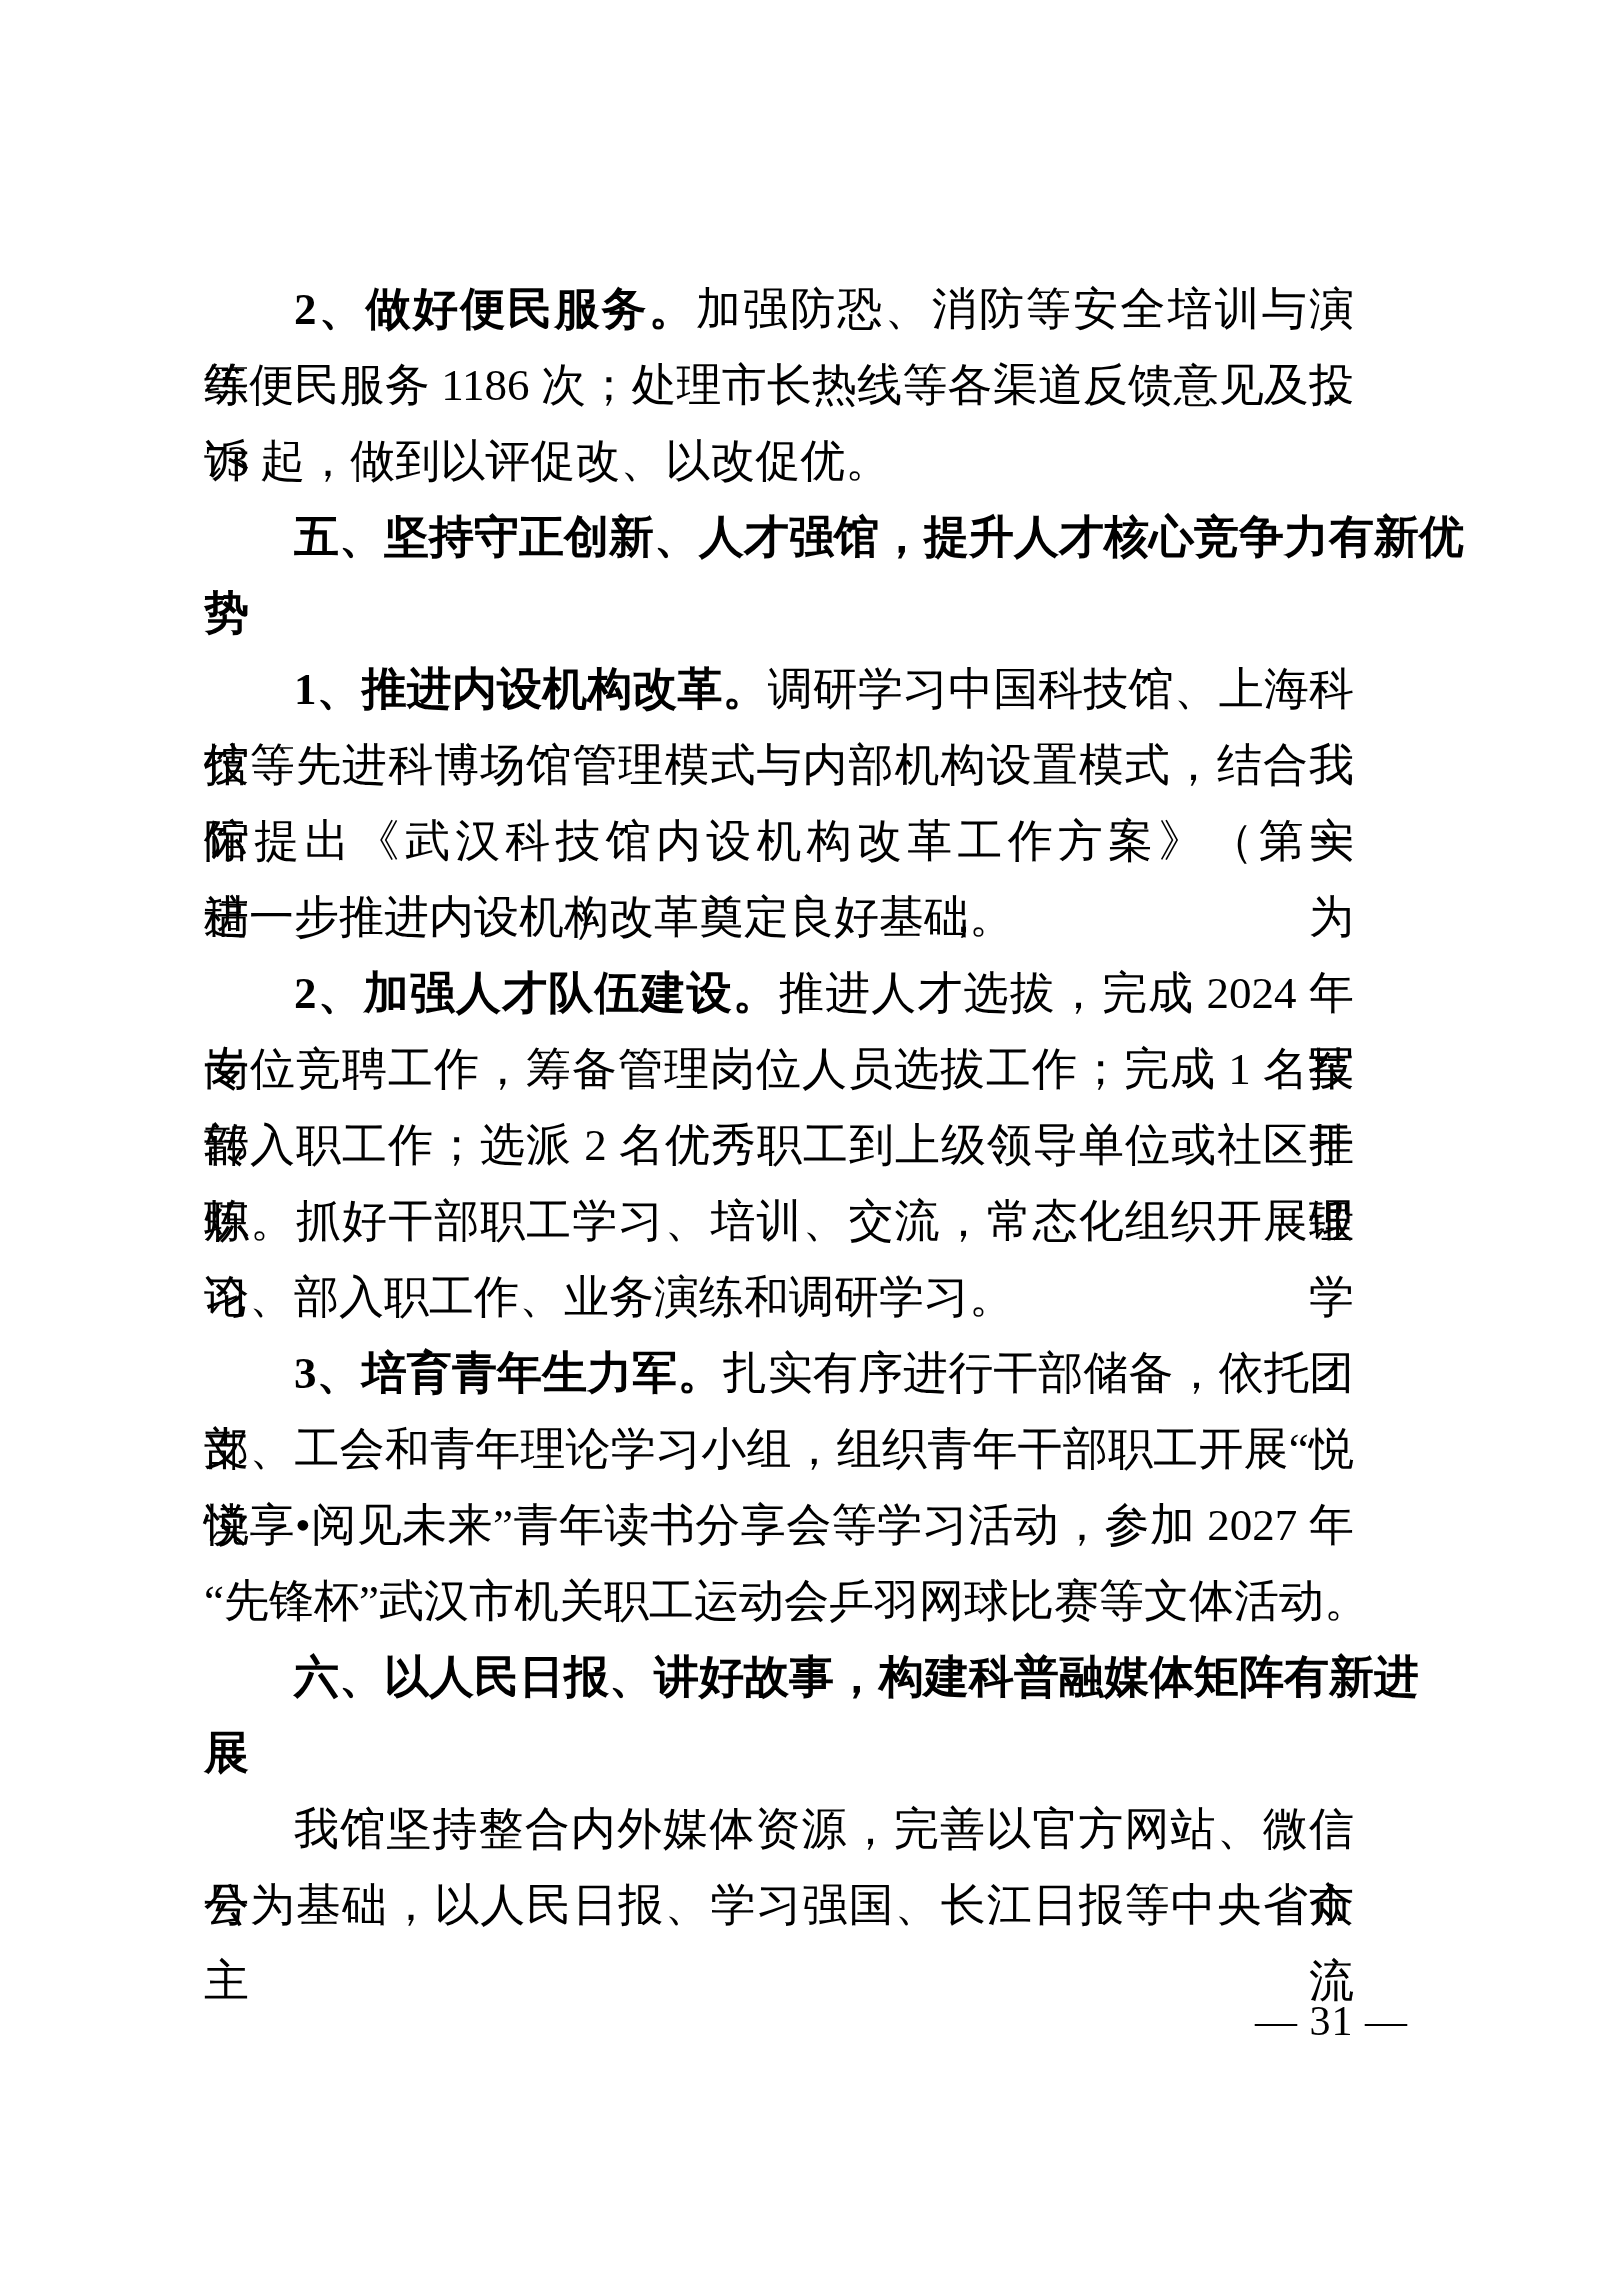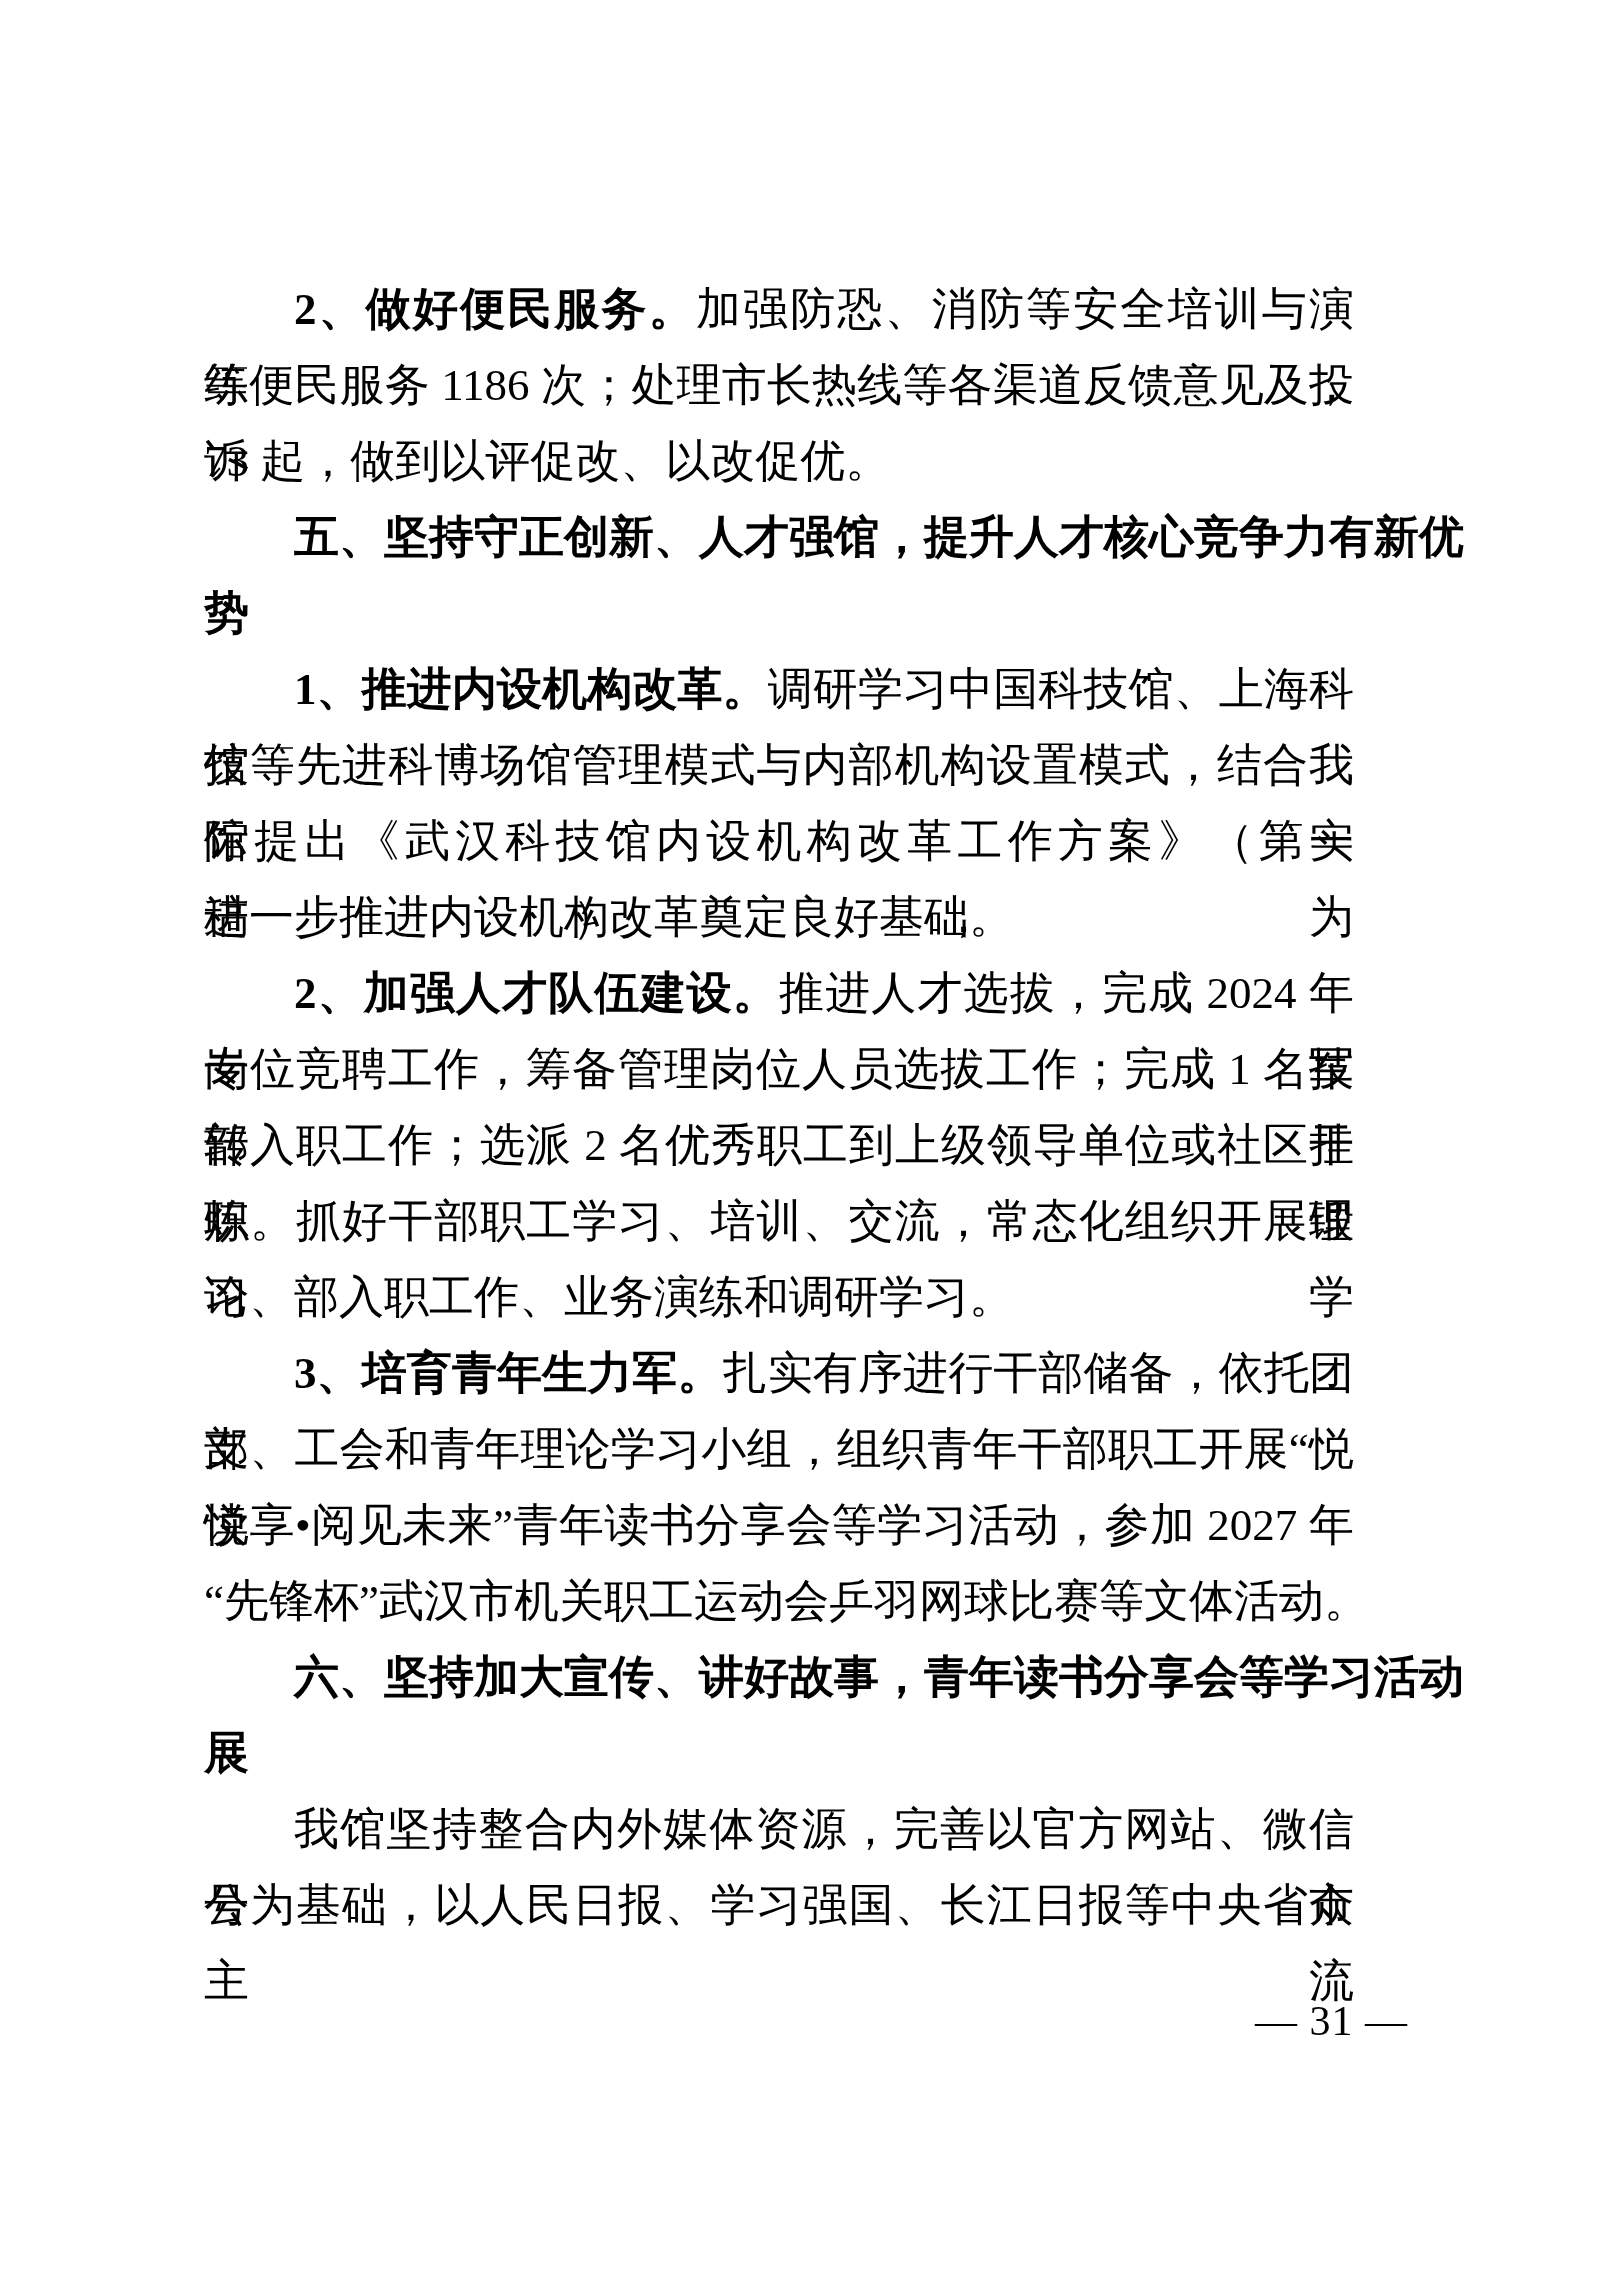--- a/index.html
+++ b/index.html
@@ -68,20 +68,20 @@
     <div class="line"><span class="seg">进一步推进内设机构改革奠定良好基础。</span></div>
     <div class="line fill indent"><span class="seg bold">2、加强人才队伍建设。</span><span class="seg">推进人才选拔，完成 2024 年专技</span></div>
     <div class="line fill"><span class="seg">岗位竞聘工作，筹备管理岗位人员选拔工作；完成 1 名军转干</span></div>
     <div class="line fill"><span class="seg">部入职工作；选派 2 名优秀职工到上级领导单位或社区挂职锻</span></div>
     <div class="line fill"><span class="seg">炼。抓好干部职工学习、培训、交流，常态化组织开展理论学</span></div>
     <div class="line"><span class="seg">习、部入职工作、业务演练和调研学习。</span></div>
     <div class="line fill indent"><span class="seg bold">3、培育青年生力军。</span><span class="seg">扎实有序进行干部储备，依托团支</span></div>
     <div class="line fill"><span class="seg">部、工会和青年理论学习小组，组织青年干部职工开展“悦读</span></div>
     <div class="line fill"><span class="seg">悦享•阅见未来”青年读书分享会等学习活动，参加 2027 年</span></div>
     <div class="line"><span class="seg">“先锋杯”武汉市机关职工运动会乒羽网球比赛等文体活动。</span></div>
-    <div class="line indent"><span class="seg bold">六、坚持加大宣传、讲好故事，青年读书分享会等学习活动</span></div>
+    <div class="line indent"><span class="seg bold">六、以人民日报、讲好故事，构建科普融媒体矩阵有新进</span></div>
     <div class="line"><span class="seg bold">展</span></div>
     <div class="line fill indent"><span class="seg">我馆坚持整合内外媒体资源，完善以官方网站、微信公众</span></div>
     <div class="line fill"><span class="seg">号为基础，以人民日报、学习强国、长江日报等中央省市主流</span></div>
   </div>
 
 <div class="pagenum">— 31 —</div>
 
 
 </body></html>

